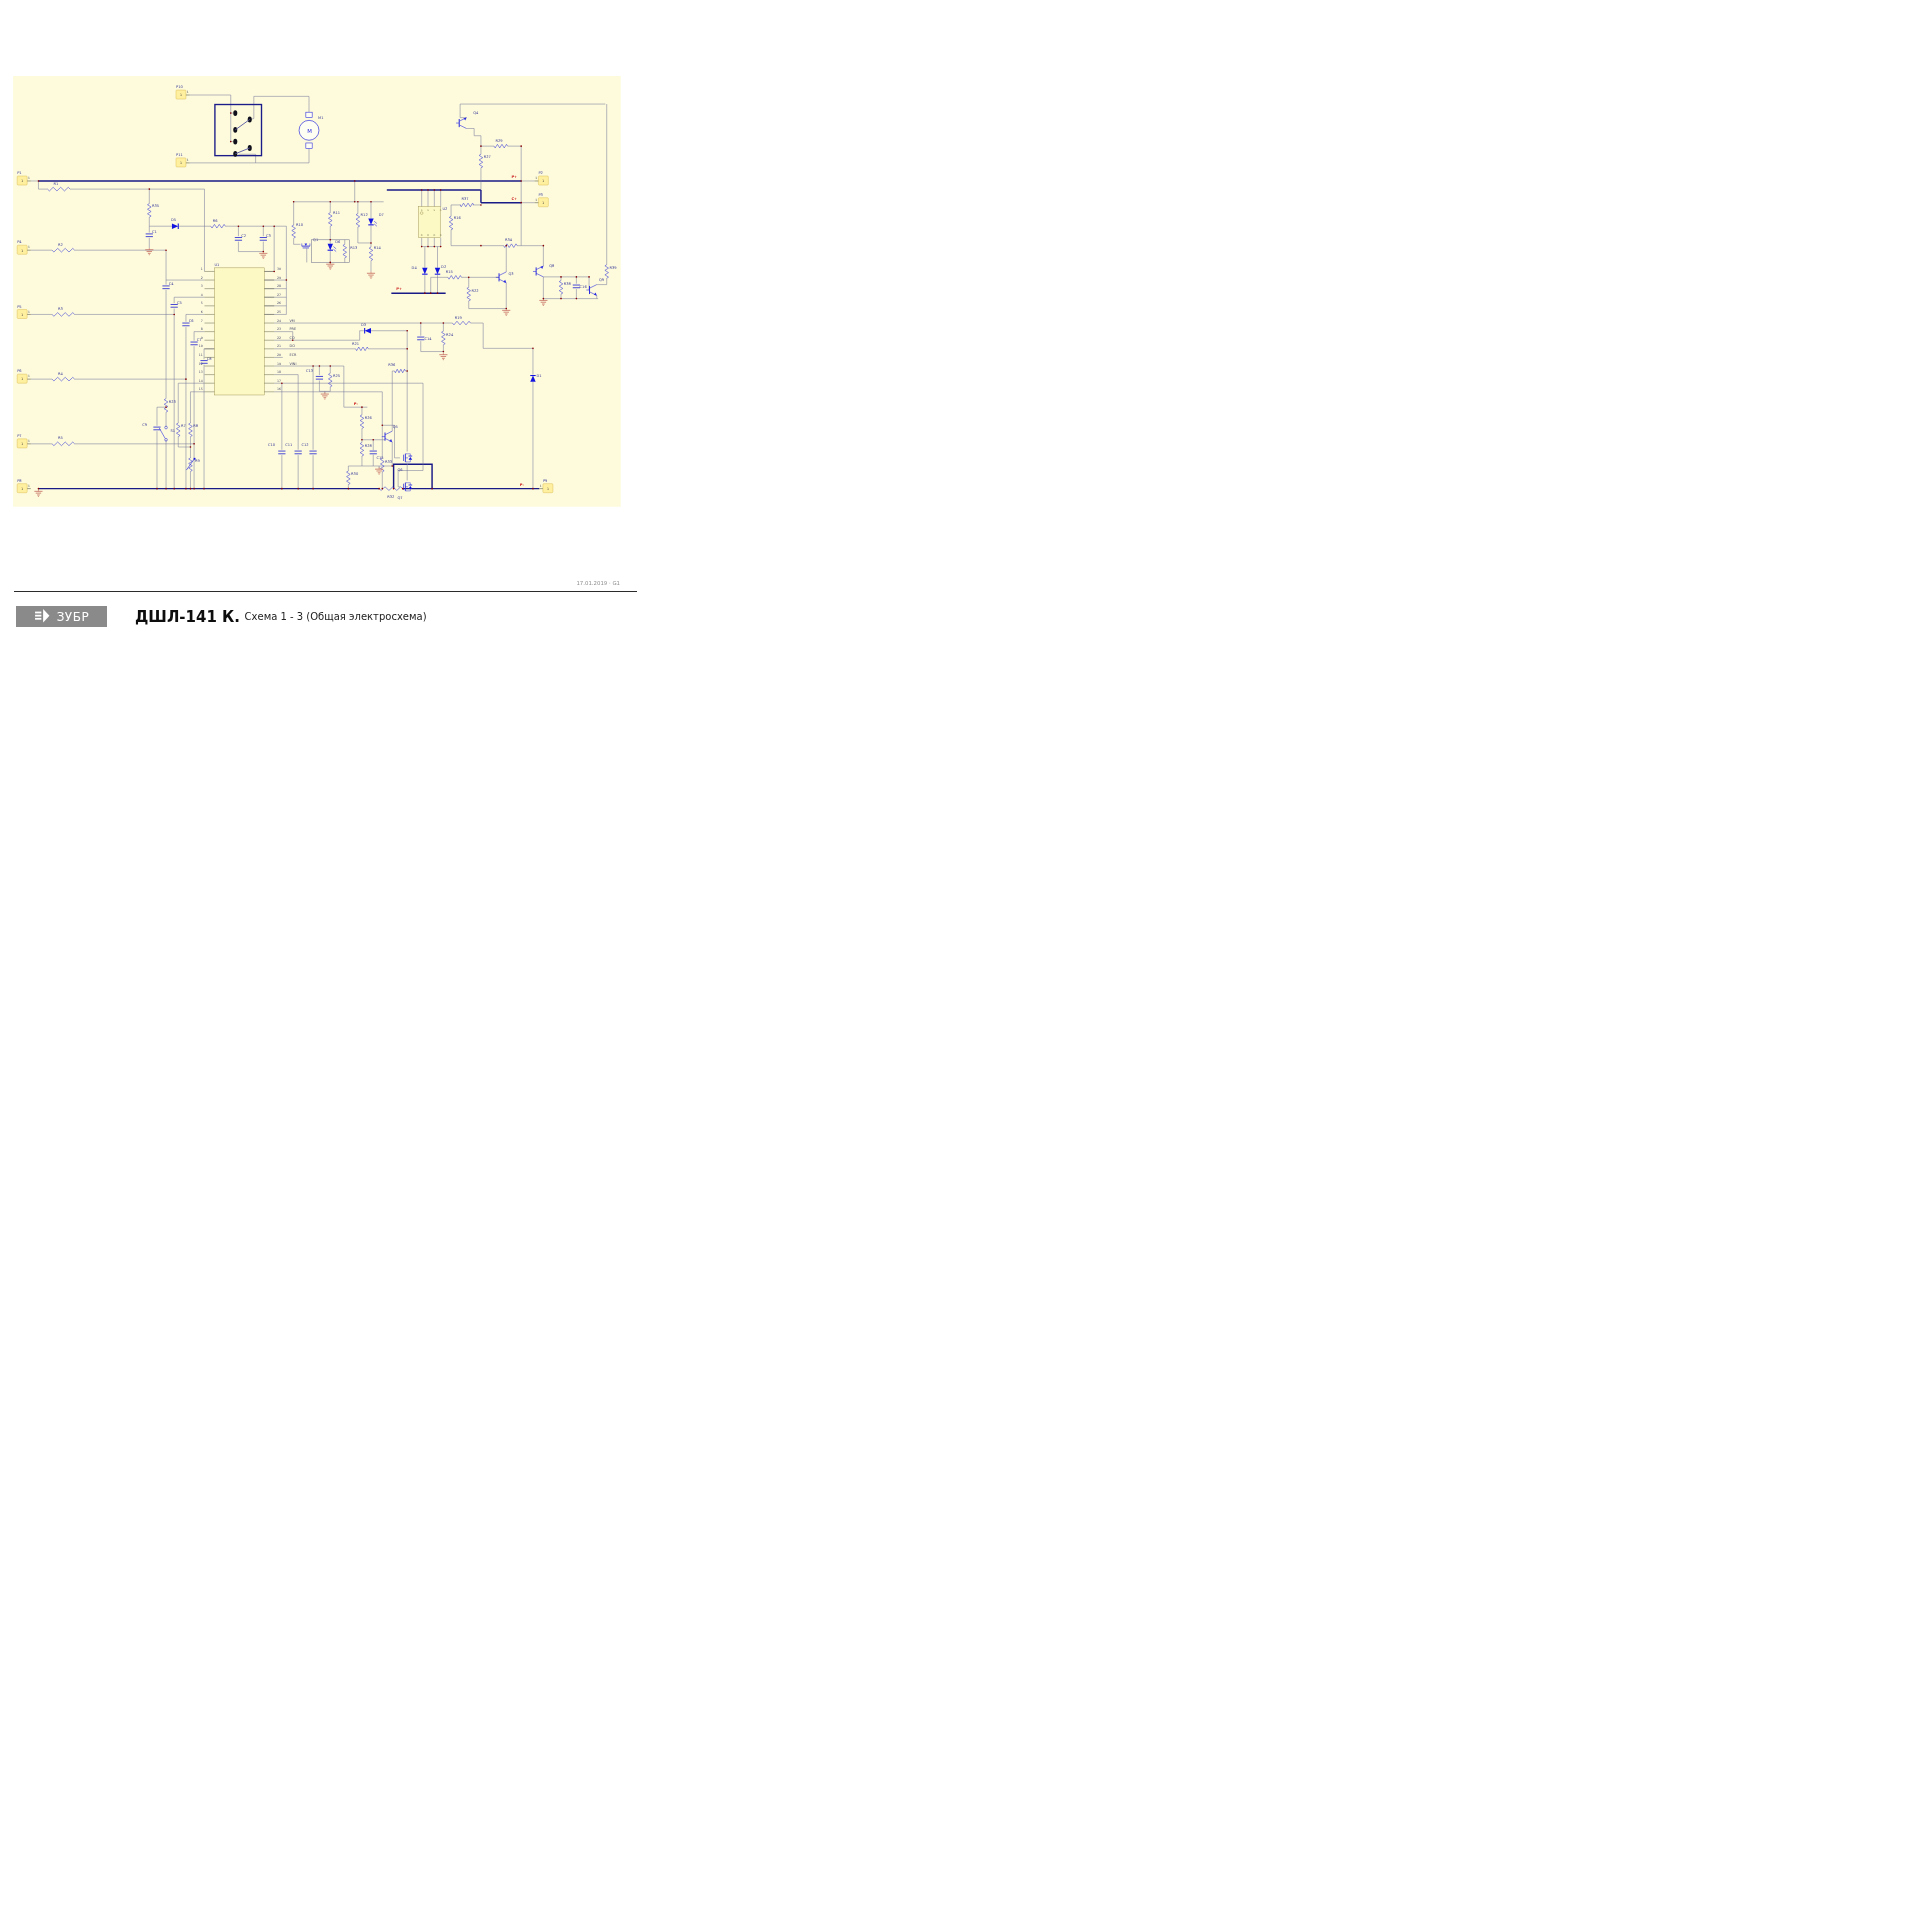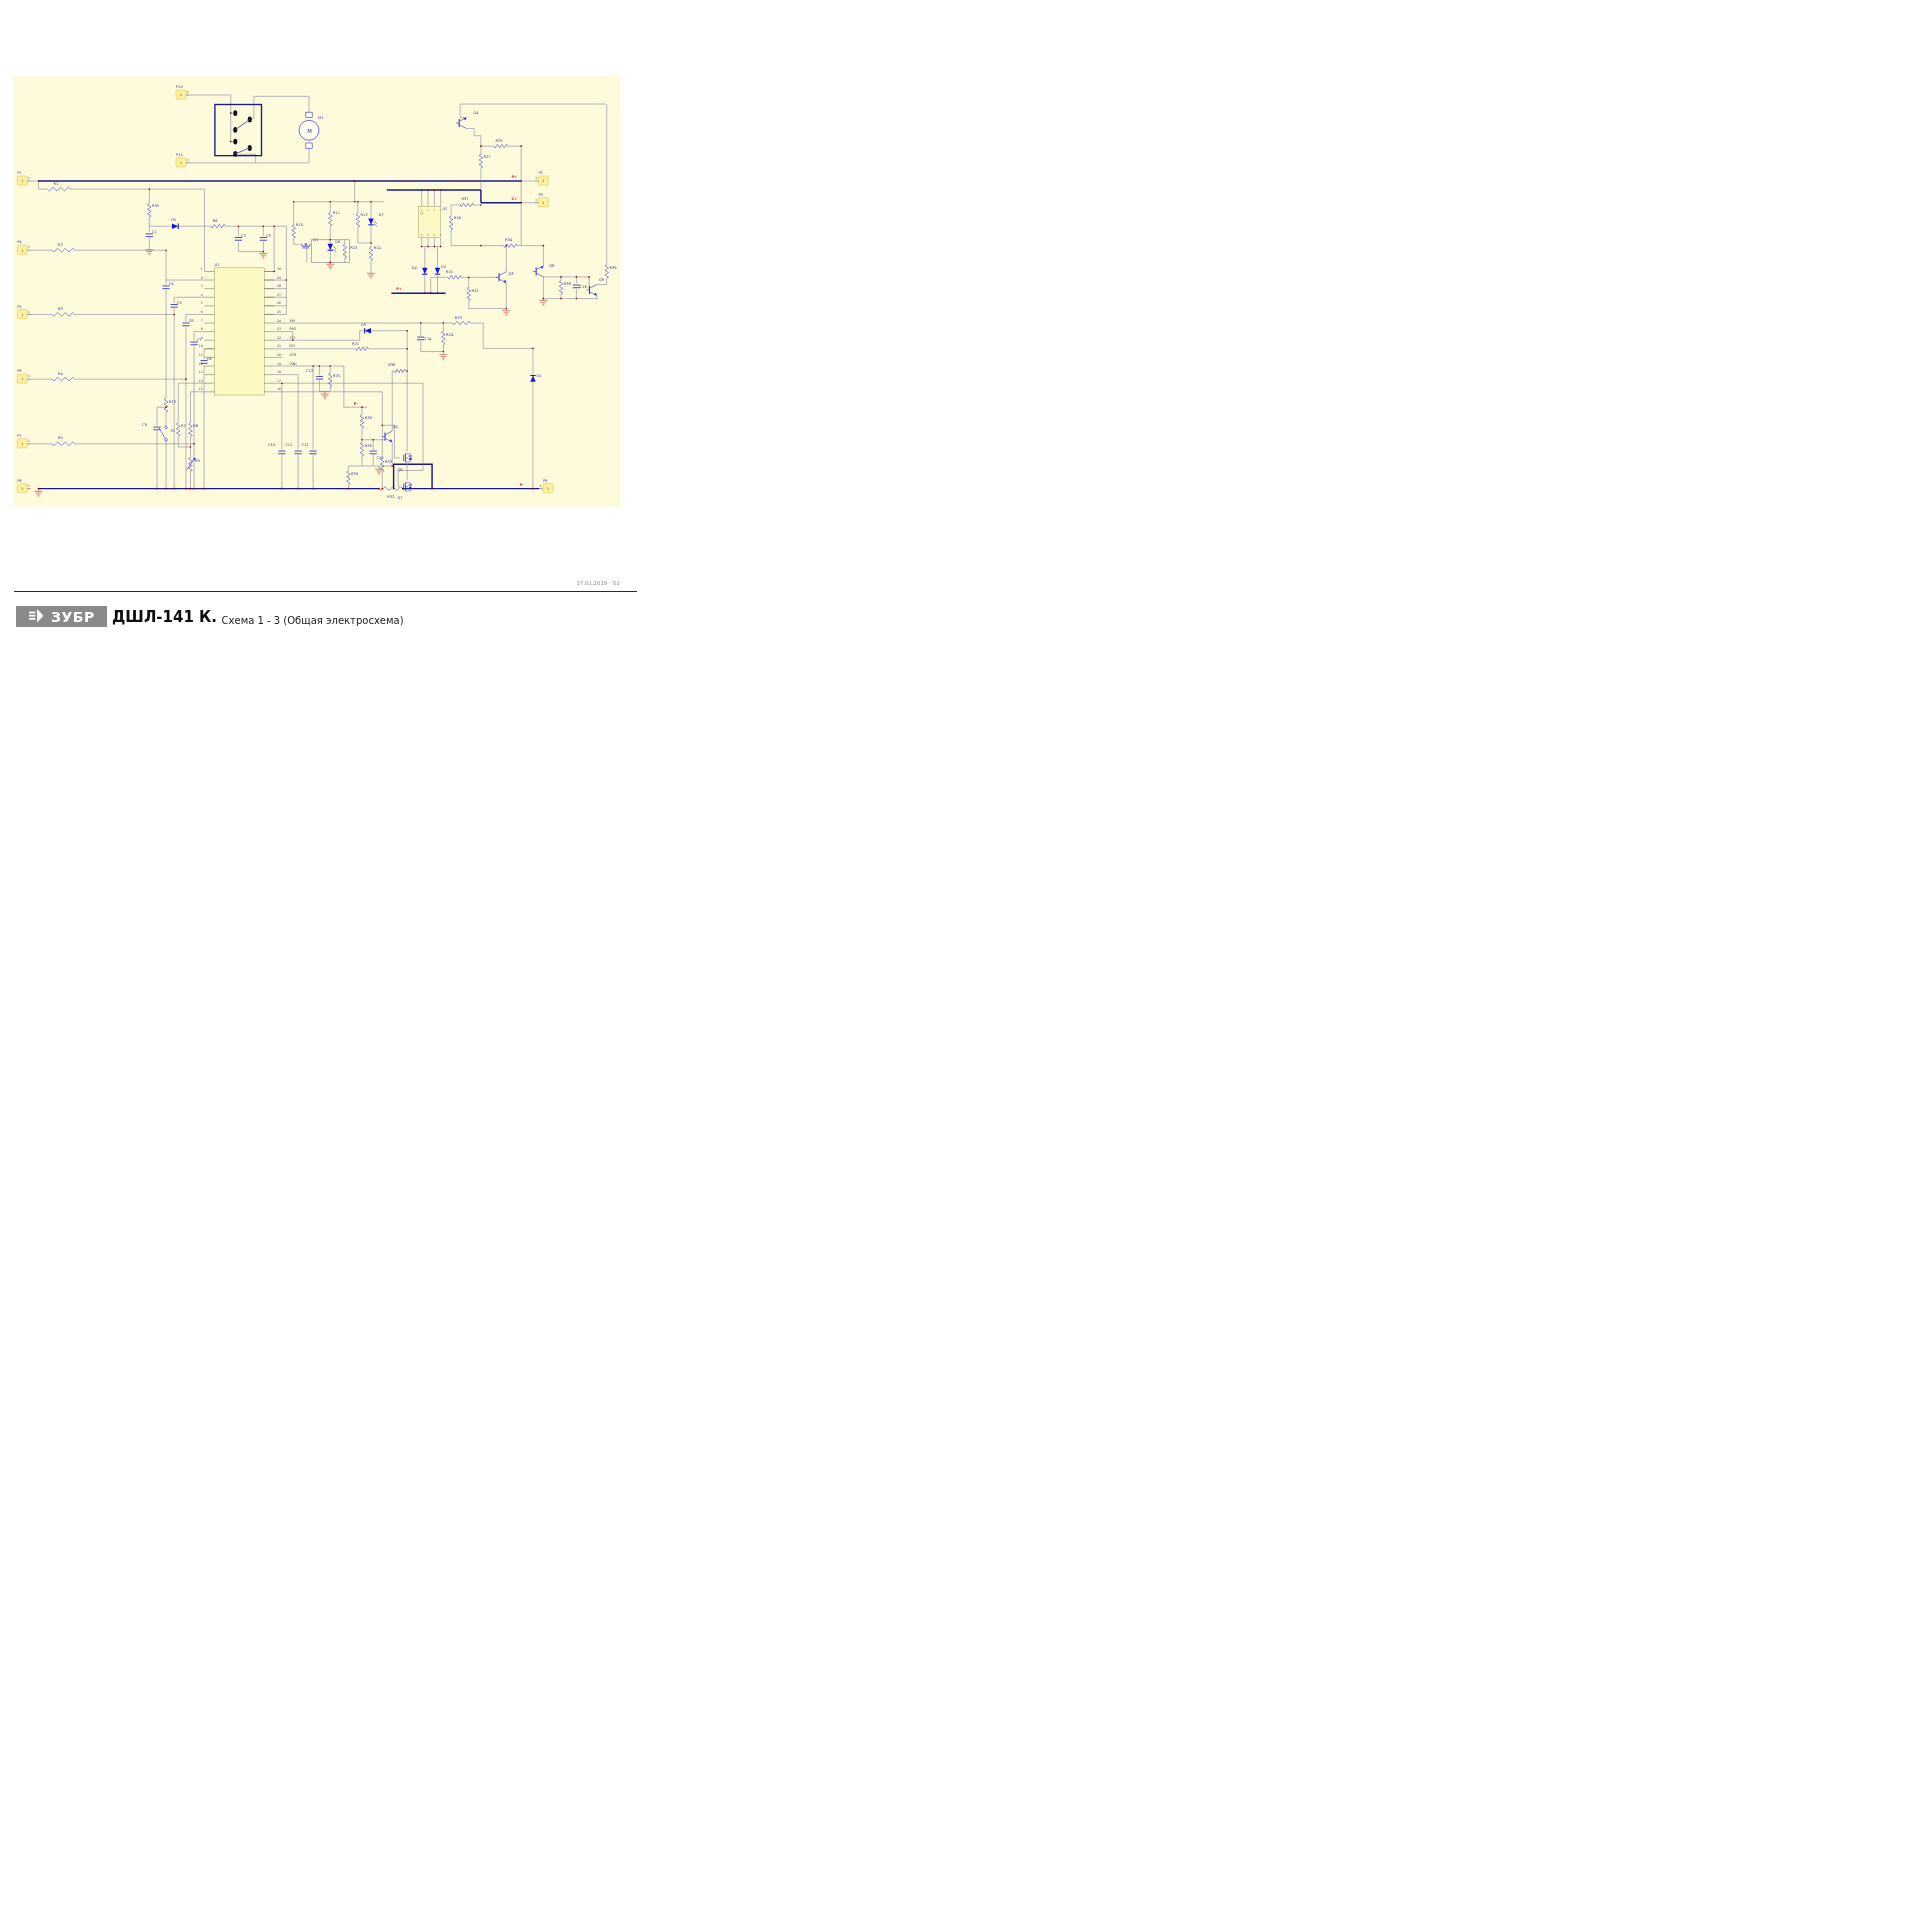--- a/index.html
+++ b/index.html
@@ -6,22 +6,22 @@
   .page{position:relative;width:642px;height:642px;background:#ffffff;overflow:hidden;
         font-family:"DejaVu Sans","Liberation Sans",sans-serif;}
   svg text{font-family:"DejaVu Sans","Liberation Sans",sans-serif;}
   .dateline{position:absolute;top:580px;left:0;width:620px;text-align:right;
             font-size:5.4px;color:#8f8f8f;}
   .footrule{position:absolute;top:591px;left:13.6px;width:623px;height:0;
             border-top:0.7px solid #2b2b2b;}
   .footer{position:absolute;top:606px;left:16px;display:flex;align-items:center;}
   .logobox{width:91px;height:21px;background:#8a8a8a;display:flex;align-items:center;
            justify-content:center;gap:1.8px;}
-  .logotext{color:#fff;font-weight:bold;font-size:14px;letter-spacing:0.5px;}
-  .titleblock{margin-left:5px;display:flex;align-items:flex-end;gap:4.5px;}
+  .logotext{color:#fff;font-weight:normal;font-size:12px;letter-spacing:0.5px;}
+  .titleblock{margin-left:28px;display:flex;align-items:center;gap:4.5px;}
   .title{font-size:15px;font-weight:bold;color:#0d0d0d;}
   .subtitle{font-size:10px;color:#222;}
 </style>
 </head>
 <body>
 
 <div class="page">
 
   <svg id="schem" width="642" height="642" viewBox="0 0 1419 1419">
       <rect x="29" y="168" width="1343" height="952" fill="#FDFBDC"></rect>

